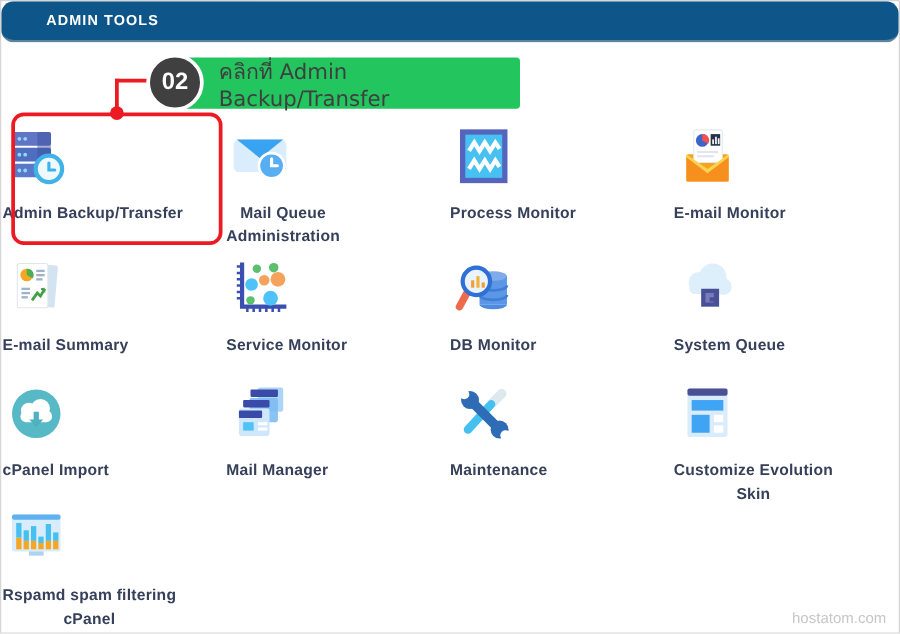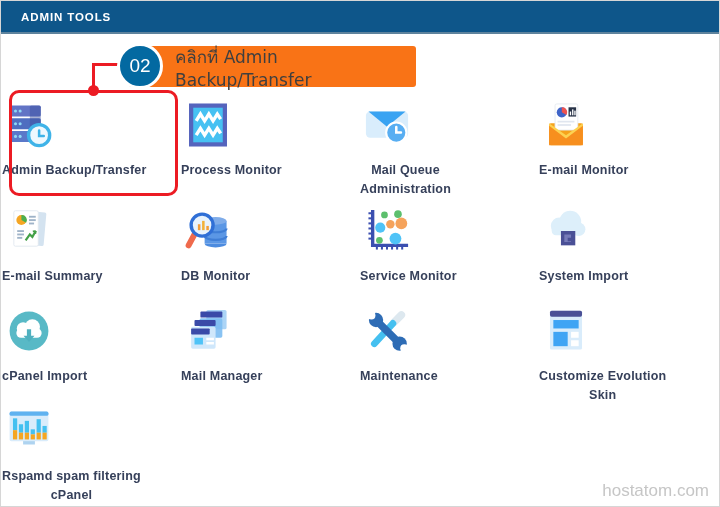--- a/index.html
+++ b/index.html
@@ -4,21 +4,21 @@
 <style>
   * { margin:0; padding:0; box-sizing:border-box; }
   body { background:#fff; font-family:"Liberation Sans","DejaVu Sans",sans-serif; }
   .screen {
     position:relative; width:720px; height:507px; background:#ffffff;
     border:1px solid #d6d6d6; overflow:hidden;
   }
   .header {
     position:absolute; top:0; left:0; right:0; height:33px;
     background:#0e568a; border-bottom:2px solid #5e839d;
-    display:flex; align-items:center; padding-left:20px;
+    display:flex; align-items:center; padding-left:36px;border-radius:10px;
   }
   .header-title {
     color:#ffffff; font-size:11.5px; font-weight:bold; letter-spacing:0.9px;
   }
   .grid {
     position:absolute; left:1px; top:85px; width:716px;
     display:grid; grid-template-columns:repeat(4,1fr);
     grid-template-rows:110px 100px 100px 102px;
   }
   .cell { display:flex; flex-direction:column; align-items:flex-start; padding-top:9px; cursor:pointer; }
@@ -33,32 +33,32 @@
   
   .hl-box {
     position:absolute; left:8px; top:89px; width:169px; height:106px;
     border:3px solid #ec1b23; border-radius:10px; pointer-events:none;
   }
   .conn-h { position:absolute; left:91px; top:62px; width:36px; height:3px; background:#ec1b23; }
   .conn-v { position:absolute; left:91px; top:62px; width:3px; height:26px; background:#ec1b23; }
   .conn-dot { position:absolute; left:87px; top:84px; width:11px; height:11px; background:#ec1b23; border-radius:50%; }
   .callout {
     position:absolute; left:128px; top:45px; width:287px; height:41px;
-    background:#f97316; border-radius:3px;
+    background:#22c55e; border-radius:3px;
     display:flex; align-items:center; padding-left:46px;
     font-size:17px; color:#3f3f3f; font-family:"DejaVu Sans",sans-serif;
   }
   .step-circle {
     position:absolute; left:116px; top:42px; width:46px; height:46px;
-    background:#0369a1; border:3px solid #ffffff; border-radius:50%;
+    background:#404040; border:3px solid #ffffff; border-radius:50%;
     display:flex; align-items:center; justify-content:center;
-    color:#ffffff; font-weight:normal; font-size:19px;
+    color:#ffffff; font-weight:bold; font-size:19px;
   }
   .watermark {
-    position:absolute; right:10px; bottom:5px; color:#c6c6c6; font-size:17px;
+    position:absolute; right:10px; bottom:5px; color:#c6c6c6; font-size:12px;
   }
 </style>
 </head>
 <body>
 
 <div class="screen">
 
   <div class="header">
     <span class="header-title">ADMIN TOOLS</span>
   </div>
@@ -83,43 +83,43 @@
         </svg>
       </span>
       <span class="lbl">
           <span>Admin Backup/Transfer</span>
         </span>
     </div>
 
     <div class="cell r1">
       <span class="ic">
         <svg viewBox="0 0 64 64">
-          <rect x="12" y="9" width="40" height="46" fill="#47c1f2" stroke="#5564bd" stroke-width="5"></rect>
-          <polyline points="18,27 23,19 28,27 33,19 38,27 43,19 47,25" stroke="#ffffff" stroke-width="4" fill="none"></polyline>
-          <polyline points="18,44 23,36 28,44 33,36 38,44 43,36 47,42" stroke="#ffffff" stroke-width="4" fill="none"></polyline>
-        </svg>
-      </span>
-      <span class="lbl">
-          <span>Process Monitor</span>
-        </span>
-    </div>
-
-    <div class="cell r1">
-      <span class="ic">
-        <svg viewBox="0 0 64 64">
           <rect x="7" y="16" width="50" height="31" rx="5" fill="#d9edfc"></rect>
           <path d="M10 16 L54 16 L32 34 Z" fill="#39a3f2"></path>
           <circle cx="43" cy="41" r="12" fill="#58aef2" stroke="#ffffff" stroke-width="2.5"></circle>
           <path d="M43 34.5 L43 41 L48.5 41" stroke="#ffffff" stroke-width="3" fill="none" stroke-linecap="round"></path>
         </svg>
       </span>
       <span class="lbl">
         <span>Mail Queue</span>
         <span>Administration</span>
       </span>
+    </div>
+
+    <div class="cell r1">
+      <span class="ic">
+        <svg viewBox="0 0 64 64">
+          <rect x="12" y="9" width="40" height="46" fill="#47c1f2" stroke="#5564bd" stroke-width="5"></rect>
+          <polyline points="18,27 23,19 28,27 33,19 38,27 43,19 47,25" stroke="#ffffff" stroke-width="4" fill="none"></polyline>
+          <polyline points="18,44 23,36 28,44 33,36 38,44 43,36 47,42" stroke="#ffffff" stroke-width="4" fill="none"></polyline>
+        </svg>
+      </span>
+      <span class="lbl">
+          <span>Process Monitor</span>
+        </span>
     </div>
 
     <div class="cell r1">
       <span class="ic">
         <svg viewBox="0 0 64 64">
           <rect x="12" y="30" width="40" height="26" rx="2" fill="#f6a31c"></rect>
           <rect x="19" y="7" width="27" height="31" rx="2" fill="#ffffff" stroke="#e3e8ee"></rect>
           <circle cx="27" cy="17" r="6" fill="#3f64c8"></circle>
           <path d="M27 17 L27 11 A6 6 0 0 1 32.6 20.2 Z" fill="#ef5350"></path>
           <rect x="35" y="11" width="9" height="11" fill="#273247"></rect>
@@ -149,40 +149,20 @@
           <rect x="32" y="22" width="6" height="2.2" fill="#9fb3c8"></rect>
           <rect x="18" y="31" width="8" height="2.2" fill="#9fb3c8"></rect>
           <rect x="18" y="35" width="8" height="2.2" fill="#9fb3c8"></rect>
           <rect x="18" y="39" width="6" height="2.2" fill="#9fb3c8"></rect>
           <polyline points="28,43 33,36 36,39 40,32" stroke="#43a047" stroke-width="2.6" fill="none"></polyline>
           <path d="M40 32 L36.5 32.5 M40 32 L39.5 35.5" stroke="#43a047" stroke-width="2" fill="none"></path>
         </svg>
       </span>
       <span class="lbl">
           <span>E-mail Summary</span>
-        </span>
-    </div>
-
-    <div class="cell">
-      <span class="ic">
-        <svg viewBox="0 0 64 64">
-          <rect x="28" y="20" width="26" height="27" fill="#5b97e5"></rect>
-          <path d="M28 29 A13 4.5 0 0 0 54 29" stroke="#3f7ed6" stroke-width="2.5" fill="none"></path>
-          <path d="M28 38 A13 4.5 0 0 0 54 38" stroke="#3f7ed6" stroke-width="2.5" fill="none"></path>
-          <path d="M28 47 A13 4.5 0 0 0 54 47" fill="#4c8bdf"></path>
-          <ellipse cx="41" cy="20" rx="13" ry="4.5" fill="#7face9"></ellipse>
-          <line x1="16" y1="36" x2="9" y2="49" stroke="#ef6a4c" stroke-width="7" stroke-linecap="round"></line>
-          <circle cx="25" cy="25" r="13" fill="#e8f3fd" stroke="#2f6fd6" stroke-width="4"></circle>
-          <rect x="20" y="24" width="3" height="7" fill="#f29d38"></rect>
-          <rect x="25" y="20" width="3" height="11" fill="#f2b138"></rect>
-          <rect x="30" y="26" width="3" height="5" fill="#f29d38"></rect>
-        </svg>
-      </span>
-      <span class="lbl">
-          <span>DB Monitor</span>
         </span>
     </div>
 
     <div class="cell">
       <span class="ic">
         <svg viewBox="0 0 64 64">
           <path d="M15 7 L15 49 L57 49" stroke="#3b4fb0" stroke-width="4" fill="none"></path>
           <g stroke="#3b4fb0" stroke-width="2.4">
             <line x1="10" y1="11" x2="15" y2="11"></line>
               <line x1="10" y1="17" x2="15" y2="17"></line>
@@ -207,32 +187,52 @@
         </svg>
       </span>
       <span class="lbl">
           <span>Service Monitor</span>
         </span>
     </div>
 
     <div class="cell">
       <span class="ic">
         <svg viewBox="0 0 64 64">
+          <rect x="28" y="20" width="26" height="27" fill="#5b97e5"></rect>
+          <path d="M28 29 A13 4.5 0 0 0 54 29" stroke="#3f7ed6" stroke-width="2.5" fill="none"></path>
+          <path d="M28 38 A13 4.5 0 0 0 54 38" stroke="#3f7ed6" stroke-width="2.5" fill="none"></path>
+          <path d="M28 47 A13 4.5 0 0 0 54 47" fill="#4c8bdf"></path>
+          <ellipse cx="41" cy="20" rx="13" ry="4.5" fill="#7face9"></ellipse>
+          <line x1="16" y1="36" x2="9" y2="49" stroke="#ef6a4c" stroke-width="7" stroke-linecap="round"></line>
+          <circle cx="25" cy="25" r="13" fill="#e8f3fd" stroke="#2f6fd6" stroke-width="4"></circle>
+          <rect x="20" y="24" width="3" height="7" fill="#f29d38"></rect>
+          <rect x="25" y="20" width="3" height="11" fill="#f2b138"></rect>
+          <rect x="30" y="26" width="3" height="5" fill="#f29d38"></rect>
+        </svg>
+      </span>
+      <span class="lbl">
+          <span>DB Monitor</span>
+        </span>
+    </div>
+
+    <div class="cell">
+      <span class="ic">
+        <svg viewBox="0 0 64 64">
           <g fill="#ddeffa">
             <circle cx="24" cy="26" r="10"></circle>
             <circle cx="37" cy="21" r="13"></circle>
             <circle cx="47" cy="30" r="8"></circle>
             <rect x="15" y="26" width="38" height="11" rx="5"></rect>
           </g>
           <rect x="26" y="32" width="17" height="17" fill="#4a5096"></rect>
           <path d="M30 36 L38 36 L38 40 L34 40 L34 44 L38 44 L38 45 L30 45 Z" fill="#7b80bd" opacity="0.9"></path>
         </svg>
       </span>
       <span class="lbl">
-          <span>System Import</span>
+          <span>System Queue</span>
         </span>
     </div>
 
     <div class="cell">
       <span class="ic">
         <svg viewBox="0 0 64 64">
           <circle cx="32" cy="32" r="23" fill="#58b9c6"></circle>
           <g fill="#ffffff">
             <circle cx="25" cy="29" r="7.5"></circle>
             <circle cx="36" cy="27" r="9"></circle>

